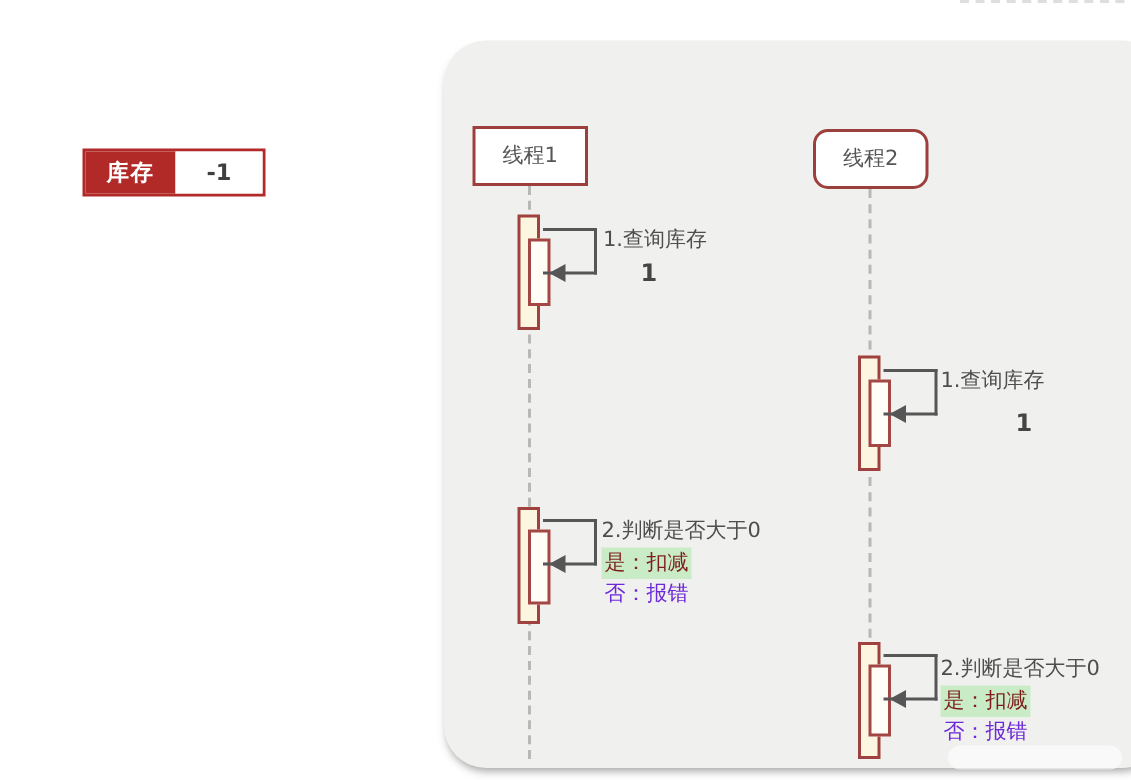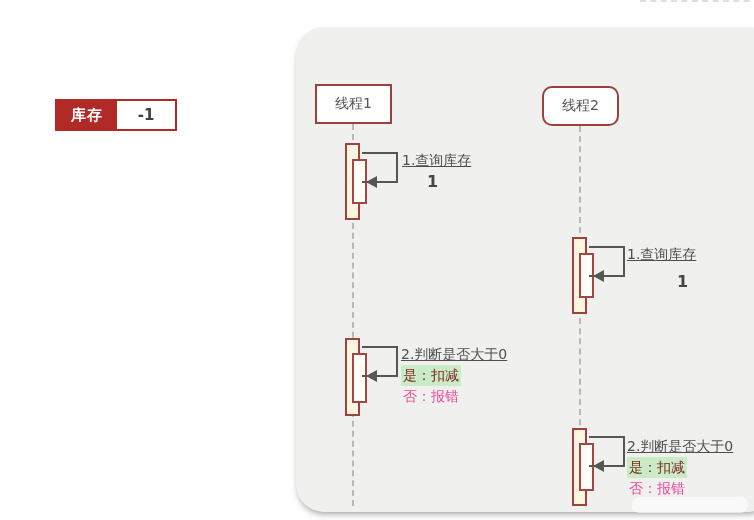--- a/index.html
+++ b/index.html
@@ -65,24 +65,24 @@
   }
   .loop::after{
     content:"";position:absolute;left:4px;bottom:-7px;
     width:0;height:0;
     border-top:6px solid transparent;
     border-bottom:6px solid transparent;
     border-right:11px solid #565656;
   }
   
   .msg{position:absolute;font-size:14px;line-height:21px;}
-  .msg .step{color:#4e4e4e;text-decoration:underline;}
+  .msg .step{color:#4e4e4e;}
   .msg .result{font-weight:bold;font-size:16px;color:#454545;}
   .msg .yes{background:#c9ecc7;color:#7f1d1d;display:inline-block;padding:0 2px;}
-  .msg .no{color:#ec4899;display:inline-block;padding:0 2px;}
+  .msg .no{color:#6d28d9;display:inline-block;padding:0 2px;}
   .indent1{margin-left:25px;}
   .indent2{margin-left:50px;}
   
   .watermark{
     position:absolute;left:632px;top:497px;width:116px;height:16px;
     background:rgba(255,255,255,0.62);border-radius:8px;
   }
 </style>
 </head>
 <body>

